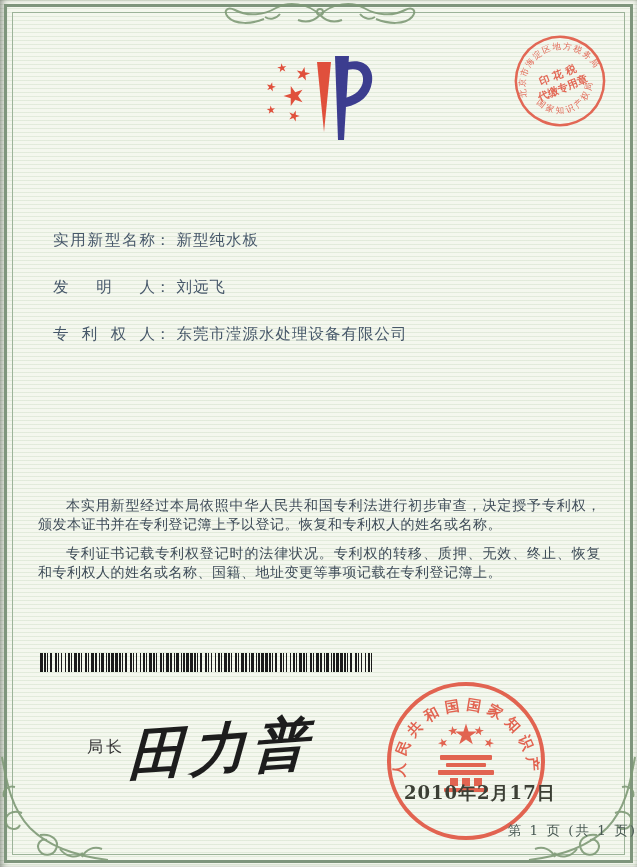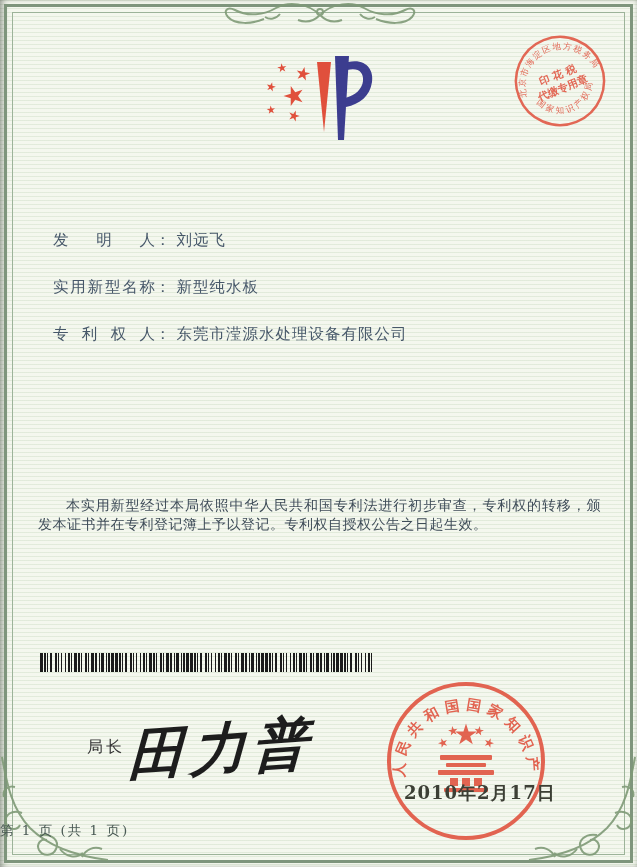--- a/index.html
+++ b/index.html
@@ -27,21 +27,21 @@
   .field-value{display:inline-block;padding-left:6px;letter-spacing:1px;}
   .body-text{position:absolute;left:38px;top:496px;width:563px;color:#3e4c58;}
   .body-text p{margin:0 0 10px 0;font-size:14px;line-height:19px;text-indent:2em;text-align:justify;letter-spacing:.5px;}
   .barcode{position:absolute;left:40px;top:653px;width:332px;height:19px;font-size:0;white-space:nowrap;overflow:hidden;}
   .signer-title{position:absolute;left:87px;top:737px;font-size:16px;color:#333;letter-spacing:3px;}
   .signature{position:absolute;left:128px;top:698px;width:190px;height:100px;
     font-size:56px;font-style:italic;font-weight:bold;color:#1d1d1d;
     transform:rotate(-4deg) skewX(-6deg);letter-spacing:6px;line-height:100px;}
   .seal{position:absolute;left:384px;top:679px;width:164px;height:164px;opacity:.88;}
   .seal-date{position:absolute;left:404px;top:781px;font-size:18px;color:#3c3f35;letter-spacing:1px;font-weight:600;z-index:5;}
-  .footer{position:absolute;left:0;top:822px;width:100%;text-align:left;font-size:13.5px;color:#4a5a55;letter-spacing:2px;}
+  .footer{position:absolute;left:0;top:822px;width:100%;text-align:right;font-size:13.5px;color:#4a5a55;letter-spacing:2px;}
   .ornament-top{position:absolute;left:220px;top:0px;width:200px;height:28px;}
   .ornament-bl{position:absolute;left:0px;top:753px;width:112px;height:112px;transform:scaleX(-1);}
   .ornament-br{position:absolute;left:525px;top:753px;width:112px;height:112px;}
   svg .red{fill:#e0503c;} svg .blue{fill:#3c3d8f;}
 </style>
 </head>
 <body>
 
 <div class="page">
 
@@ -111,32 +111,33 @@
     </g>
     <g class="blue">
       <polygon points="77,2 91,2 86,86 80,86"></polygon>
       <path d="M90,8 C108,4 116,16 114,28 C112,42 102,50 88,53 L87,44 C98,41 104,35 105,27 C106,18 100,13 89,16 Z"></path>
     </g>
   </svg>
 
 
   <div class="fields">
     <div class="field-row">
-      <span class="field-label">发明人</span><span class="field-colon">：</span><span class="field-value">刘远飞</span>
+      <span class="field-label">实用新型名称</span><span class="field-colon">：</span><span class="field-value">新型纯水板</span>
     </div>
     <div class="field-row">
-      <span class="field-label">实用新型名称</span><span class="field-colon">：</span><span class="field-value">新型纯水板</span>
+      <span class="field-label">发明人</span><span class="field-colon">：</span><span class="field-value">刘远飞</span>
     </div>
     <div class="field-row">
       <span class="field-label">专利权人</span><span class="field-colon">：</span><span class="field-value">东莞市滢源水处理设备有限公司</span>
     </div>
   </div>
 
   <div class="body-text">
-    <p>本实用新型经过本局依照中华人民共和国专利法进行初步审查，专利权的转移，颁发本证书并在专利登记簿上予以登记。专利权自授权公告之日起生效。</p>
+    <p>本实用新型经过本局依照中华人民共和国专利法进行初步审查，决定授予专利权，颁发本证书并在专利登记簿上予以登记。恢复和专利权人的姓名或名称。</p>
+    <p>专利证书记载专利权登记时的法律状况。专利权的转移、质押、无效、终止、恢复和专利权人的姓名或名称、国籍、地址变更等事项记载在专利登记簿上。</p>
   </div>
 
   <div class="barcode"><span><span style="display:inline-block;height:19px;width:3px;background:#1b1b1b"></span><span style="display:inline-block;height:19px;width:1px;background:transparent"></span><span style="display:inline-block;height:19px;width:2px;background:#1b1b1b"></span><span style="display:inline-block;height:19px;width:1px;background:transparent"></span><span style="display:inline-block;height:19px;width:1px;background:#1b1b1b"></span><span style="display:inline-block;height:19px;width:2px;background:transparent"></span><span style="display:inline-block;height:19px;width:2px;background:#1b1b1b"></span><span style="display:inline-block;height:19px;width:3px;background:transparent"></span><span style="display:inline-block;height:19px;width:2px;background:#1b1b1b"></span><span style="display:inline-block;height:19px;width:1px;background:transparent"></span><span style="display:inline-block;height:19px;width:1px;background:#1b1b1b"></span><span style="display:inline-block;height:19px;width:2px;background:transparent"></span><span style="display:inline-block;height:19px;width:1px;background:#1b1b1b"></span><span style="display:inline-block;height:19px;width:3px;background:transparent"></span><span style="display:inline-block;height:19px;width:1px;background:#1b1b1b"></span><span style="display:inline-block;height:19px;width:2px;background:transparent"></span><span style="display:inline-block;height:19px;width:2px;background:#1b1b1b"></span><span style="display:inline-block;height:19px;width:1px;background:transparent"></span><span style="display:inline-block;height:19px;width:1px;background:#1b1b1b"></span><span style="display:inline-block;height:19px;width:2px;background:transparent"></span><span style="display:inline-block;height:19px;width:3px;background:#1b1b1b"></span><span style="display:inline-block;height:19px;width:1px;background:transparent"></span><span style="display:inline-block;height:19px;width:2px;background:#1b1b1b"></span><span style="display:inline-block;height:19px;width:1px;background:transparent"></span><span style="display:inline-block;height:19px;width:1px;background:#1b1b1b"></span><span style="display:inline-block;height:19px;width:3px;background:transparent"></span><span style="display:inline-block;height:19px;width:2px;background:#1b1b1b"></span><span style="display:inline-block;height:19px;width:1px;background:transparent"></span><span style="display:inline-block;height:19px;width:1px;background:#1b1b1b"></span><span style="display:inline-block;height:19px;width:2px;background:transparent"></span><span style="display:inline-block;height:19px;width:3px;background:#1b1b1b"></span><span style="display:inline-block;height:19px;width:1px;background:transparent"></span><span style="display:inline-block;height:19px;width:2px;background:#1b1b1b"></span><span style="display:inline-block;height:19px;width:2px;background:transparent"></span><span style="display:inline-block;height:19px;width:1px;background:#1b1b1b"></span><span style="display:inline-block;height:19px;width:1px;background:transparent"></span><span style="display:inline-block;height:19px;width:3px;background:#1b1b1b"></span><span style="display:inline-block;height:19px;width:2px;background:transparent"></span><span style="display:inline-block;height:19px;width:1px;background:#1b1b1b"></span><span style="display:inline-block;height:19px;width:1px;background:transparent"></span><span style="display:inline-block;height:19px;width:2px;background:#1b1b1b"></span><span style="display:inline-block;height:19px;width:1px;background:transparent"></span><span style="display:inline-block;height:19px;width:3px;background:#1b1b1b"></span><span style="display:inline-block;height:19px;width:1px;background:transparent"></span><span style="display:inline-block;height:19px;width:3px;background:#1b1b1b"></span><span style="display:inline-block;height:19px;width:1px;background:transparent"></span><span style="display:inline-block;height:19px;width:2px;background:#1b1b1b"></span><span style="display:inline-block;height:19px;width:1px;background:transparent"></span><span style="display:inline-block;height:19px;width:1px;background:#1b1b1b"></span><span style="display:inline-block;height:19px;width:2px;background:transparent"></span><span style="display:inline-block;height:19px;width:2px;background:#1b1b1b"></span><span style="display:inline-block;height:19px;width:3px;background:transparent"></span><span style="display:inline-block;height:19px;width:2px;background:#1b1b1b"></span><span style="display:inline-block;height:19px;width:1px;background:transparent"></span><span style="display:inline-block;height:19px;width:1px;background:#1b1b1b"></span><span style="display:inline-block;height:19px;width:2px;background:transparent"></span><span style="display:inline-block;height:19px;width:1px;background:#1b1b1b"></span><span style="display:inline-block;height:19px;width:3px;background:transparent"></span><span style="display:inline-block;height:19px;width:1px;background:#1b1b1b"></span><span style="display:inline-block;height:19px;width:2px;background:transparent"></span><span style="display:inline-block;height:19px;width:2px;background:#1b1b1b"></span><span style="display:inline-block;height:19px;width:1px;background:transparent"></span><span style="display:inline-block;height:19px;width:1px;background:#1b1b1b"></span><span style="display:inline-block;height:19px;width:2px;background:transparent"></span><span style="display:inline-block;height:19px;width:3px;background:#1b1b1b"></span><span style="display:inline-block;height:19px;width:1px;background:transparent"></span><span style="display:inline-block;height:19px;width:2px;background:#1b1b1b"></span><span style="display:inline-block;height:19px;width:1px;background:transparent"></span><span style="display:inline-block;height:19px;width:1px;background:#1b1b1b"></span><span style="display:inline-block;height:19px;width:3px;background:transparent"></span><span style="display:inline-block;height:19px;width:2px;background:#1b1b1b"></span><span style="display:inline-block;height:19px;width:1px;background:transparent"></span><span style="display:inline-block;height:19px;width:1px;background:#1b1b1b"></span><span style="display:inline-block;height:19px;width:2px;background:transparent"></span><span style="display:inline-block;height:19px;width:3px;background:#1b1b1b"></span><span style="display:inline-block;height:19px;width:1px;background:transparent"></span><span style="display:inline-block;height:19px;width:2px;background:#1b1b1b"></span><span style="display:inline-block;height:19px;width:2px;background:transparent"></span><span style="display:inline-block;height:19px;width:1px;background:#1b1b1b"></span><span style="display:inline-block;height:19px;width:1px;background:transparent"></span><span style="display:inline-block;height:19px;width:3px;background:#1b1b1b"></span><span style="display:inline-block;height:19px;width:2px;background:transparent"></span><span style="display:inline-block;height:19px;width:1px;background:#1b1b1b"></span><span style="display:inline-block;height:19px;width:1px;background:transparent"></span><span style="display:inline-block;height:19px;width:2px;background:#1b1b1b"></span><span style="display:inline-block;height:19px;width:1px;background:transparent"></span><span style="display:inline-block;height:19px;width:3px;background:#1b1b1b"></span><span style="display:inline-block;height:19px;width:1px;background:transparent"></span><span style="display:inline-block;height:19px;width:3px;background:#1b1b1b"></span><span style="display:inline-block;height:19px;width:1px;background:transparent"></span><span style="display:inline-block;height:19px;width:2px;background:#1b1b1b"></span><span style="display:inline-block;height:19px;width:1px;background:transparent"></span><span style="display:inline-block;height:19px;width:1px;background:#1b1b1b"></span><span style="display:inline-block;height:19px;width:2px;background:transparent"></span><span style="display:inline-block;height:19px;width:2px;background:#1b1b1b"></span><span style="display:inline-block;height:19px;width:3px;background:transparent"></span><span style="display:inline-block;height:19px;width:2px;background:#1b1b1b"></span><span style="display:inline-block;height:19px;width:1px;background:transparent"></span><span style="display:inline-block;height:19px;width:1px;background:#1b1b1b"></span><span style="display:inline-block;height:19px;width:2px;background:transparent"></span><span style="display:inline-block;height:19px;width:1px;background:#1b1b1b"></span><span style="display:inline-block;height:19px;width:3px;background:transparent"></span><span style="display:inline-block;height:19px;width:1px;background:#1b1b1b"></span><span style="display:inline-block;height:19px;width:2px;background:transparent"></span><span style="display:inline-block;height:19px;width:2px;background:#1b1b1b"></span><span style="display:inline-block;height:19px;width:1px;background:transparent"></span><span style="display:inline-block;height:19px;width:1px;background:#1b1b1b"></span><span style="display:inline-block;height:19px;width:2px;background:transparent"></span><span style="display:inline-block;height:19px;width:3px;background:#1b1b1b"></span><span style="display:inline-block;height:19px;width:1px;background:transparent"></span><span style="display:inline-block;height:19px;width:2px;background:#1b1b1b"></span><span style="display:inline-block;height:19px;width:1px;background:transparent"></span><span style="display:inline-block;height:19px;width:1px;background:#1b1b1b"></span><span style="display:inline-block;height:19px;width:3px;background:transparent"></span><span style="display:inline-block;height:19px;width:2px;background:#1b1b1b"></span><span style="display:inline-block;height:19px;width:1px;background:transparent"></span><span style="display:inline-block;height:19px;width:1px;background:#1b1b1b"></span><span style="display:inline-block;height:19px;width:2px;background:transparent"></span><span style="display:inline-block;height:19px;width:3px;background:#1b1b1b"></span><span style="display:inline-block;height:19px;width:1px;background:transparent"></span><span style="display:inline-block;height:19px;width:2px;background:#1b1b1b"></span><span style="display:inline-block;height:19px;width:2px;background:transparent"></span><span style="display:inline-block;height:19px;width:1px;background:#1b1b1b"></span><span style="display:inline-block;height:19px;width:1px;background:transparent"></span><span style="display:inline-block;height:19px;width:3px;background:#1b1b1b"></span><span style="display:inline-block;height:19px;width:2px;background:transparent"></span><span style="display:inline-block;height:19px;width:1px;background:#1b1b1b"></span><span style="display:inline-block;height:19px;width:1px;background:transparent"></span><span style="display:inline-block;height:19px;width:2px;background:#1b1b1b"></span><span style="display:inline-block;height:19px;width:1px;background:transparent"></span><span style="display:inline-block;height:19px;width:3px;background:#1b1b1b"></span><span style="display:inline-block;height:19px;width:1px;background:transparent"></span><span style="display:inline-block;height:19px;width:3px;background:#1b1b1b"></span><span style="display:inline-block;height:19px;width:1px;background:transparent"></span><span style="display:inline-block;height:19px;width:2px;background:#1b1b1b"></span><span style="display:inline-block;height:19px;width:1px;background:transparent"></span><span style="display:inline-block;height:19px;width:1px;background:#1b1b1b"></span><span style="display:inline-block;height:19px;width:2px;background:transparent"></span><span style="display:inline-block;height:19px;width:2px;background:#1b1b1b"></span><span style="display:inline-block;height:19px;width:3px;background:transparent"></span><span style="display:inline-block;height:19px;width:2px;background:#1b1b1b"></span><span style="display:inline-block;height:19px;width:1px;background:transparent"></span><span style="display:inline-block;height:19px;width:1px;background:#1b1b1b"></span><span style="display:inline-block;height:19px;width:2px;background:transparent"></span><span style="display:inline-block;height:19px;width:1px;background:#1b1b1b"></span><span style="display:inline-block;height:19px;width:3px;background:transparent"></span><span style="display:inline-block;height:19px;width:1px;background:#1b1b1b"></span><span style="display:inline-block;height:19px;width:2px;background:transparent"></span><span style="display:inline-block;height:19px;width:2px;background:#1b1b1b"></span><span style="display:inline-block;height:19px;width:1px;background:transparent"></span><span style="display:inline-block;height:19px;width:1px;background:#1b1b1b"></span><span style="display:inline-block;height:19px;width:2px;background:transparent"></span><span style="display:inline-block;height:19px;width:3px;background:#1b1b1b"></span><span style="display:inline-block;height:19px;width:1px;background:transparent"></span><span style="display:inline-block;height:19px;width:2px;background:#1b1b1b"></span><span style="display:inline-block;height:19px;width:1px;background:transparent"></span><span style="display:inline-block;height:19px;width:1px;background:#1b1b1b"></span><span style="display:inline-block;height:19px;width:3px;background:transparent"></span><span style="display:inline-block;height:19px;width:2px;background:#1b1b1b"></span><span style="display:inline-block;height:19px;width:1px;background:transparent"></span><span style="display:inline-block;height:19px;width:1px;background:#1b1b1b"></span><span style="display:inline-block;height:19px;width:2px;background:transparent"></span><span style="display:inline-block;height:19px;width:3px;background:#1b1b1b"></span><span style="display:inline-block;height:19px;width:1px;background:transparent"></span><span style="display:inline-block;height:19px;width:2px;background:#1b1b1b"></span><span style="display:inline-block;height:19px;width:2px;background:transparent"></span><span style="display:inline-block;height:19px;width:1px;background:#1b1b1b"></span><span style="display:inline-block;height:19px;width:1px;background:transparent"></span><span style="display:inline-block;height:19px;width:3px;background:#1b1b1b"></span><span style="display:inline-block;height:19px;width:2px;background:transparent"></span><span style="display:inline-block;height:19px;width:1px;background:#1b1b1b"></span><span style="display:inline-block;height:19px;width:1px;background:transparent"></span><span style="display:inline-block;height:19px;width:2px;background:#1b1b1b"></span><span style="display:inline-block;height:19px;width:1px;background:transparent"></span><span style="display:inline-block;height:19px;width:3px;background:#1b1b1b"></span><span style="display:inline-block;height:19px;width:1px;background:transparent"></span><span style="display:inline-block;height:19px;width:3px;background:#1b1b1b"></span><span style="display:inline-block;height:19px;width:1px;background:transparent"></span><span style="display:inline-block;height:19px;width:2px;background:#1b1b1b"></span><span style="display:inline-block;height:19px;width:1px;background:transparent"></span><span style="display:inline-block;height:19px;width:1px;background:#1b1b1b"></span><span style="display:inline-block;height:19px;width:2px;background:transparent"></span><span style="display:inline-block;height:19px;width:2px;background:#1b1b1b"></span><span style="display:inline-block;height:19px;width:3px;background:transparent"></span><span style="display:inline-block;height:19px;width:2px;background:#1b1b1b"></span><span style="display:inline-block;height:19px;width:1px;background:transparent"></span><span style="display:inline-block;height:19px;width:1px;background:#1b1b1b"></span><span style="display:inline-block;height:19px;width:2px;background:transparent"></span><span style="display:inline-block;height:19px;width:1px;background:#1b1b1b"></span><span style="display:inline-block;height:19px;width:3px;background:transparent"></span><span style="display:inline-block;height:19px;width:1px;background:#1b1b1b"></span><span style="display:inline-block;height:19px;width:2px;background:transparent"></span><span style="display:inline-block;height:19px;width:2px;background:#1b1b1b"></span><span style="display:inline-block;height:19px;width:1px;background:transparent"></span><span style="display:inline-block;height:19px;width:1px;background:#1b1b1b"></span></span></div>
 
   <div class="signer-title">局长</div>
   <div class="signature">田力普</div>
 
   <svg class="seal" viewBox="0 0 164 164">
     <circle cx="82" cy="82" r="77" fill="none" stroke="#e0503c" stroke-width="4"></circle>
     <defs>

